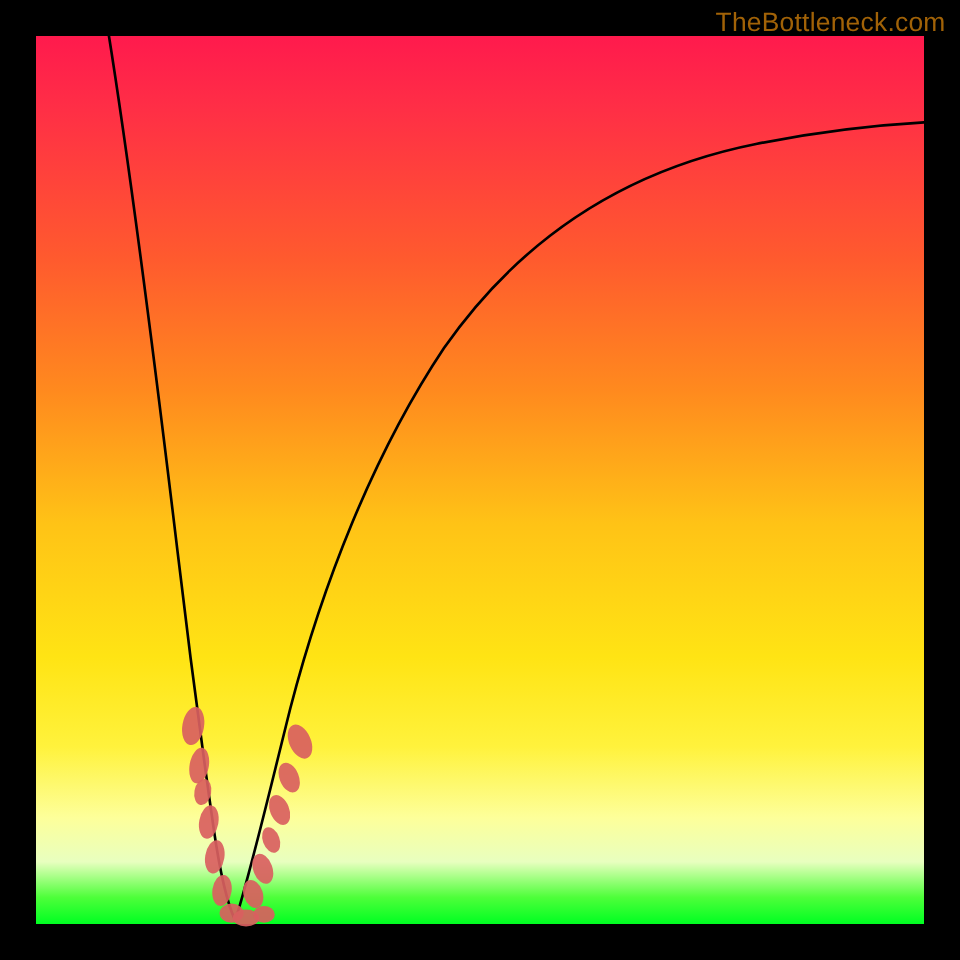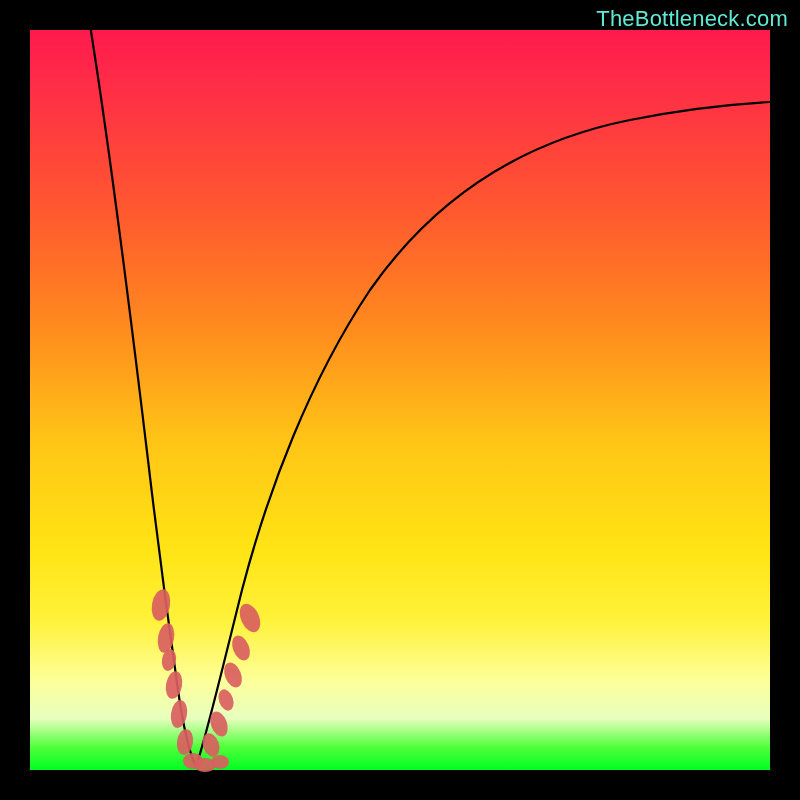--- a/index.html
+++ b/index.html
@@ -37,21 +37,21 @@
       #fdff9a 88%,
       #e8ffbf 93%,
       #4eff3a 97%,
       #00ff22 100%
     );
   }
   .watermark {
     position: absolute;
     top: 6px;
     right: 12px;
-    color: #5eead4;
+    color: #a16207;
     font-size: 22px;
     letter-spacing: 0.2px;
     user-select: none;
   }
   svg.curves {
     position: absolute;
     left: 0; top: 0;
     width: 740px;
     height: 740px;
     overflow: visible;

